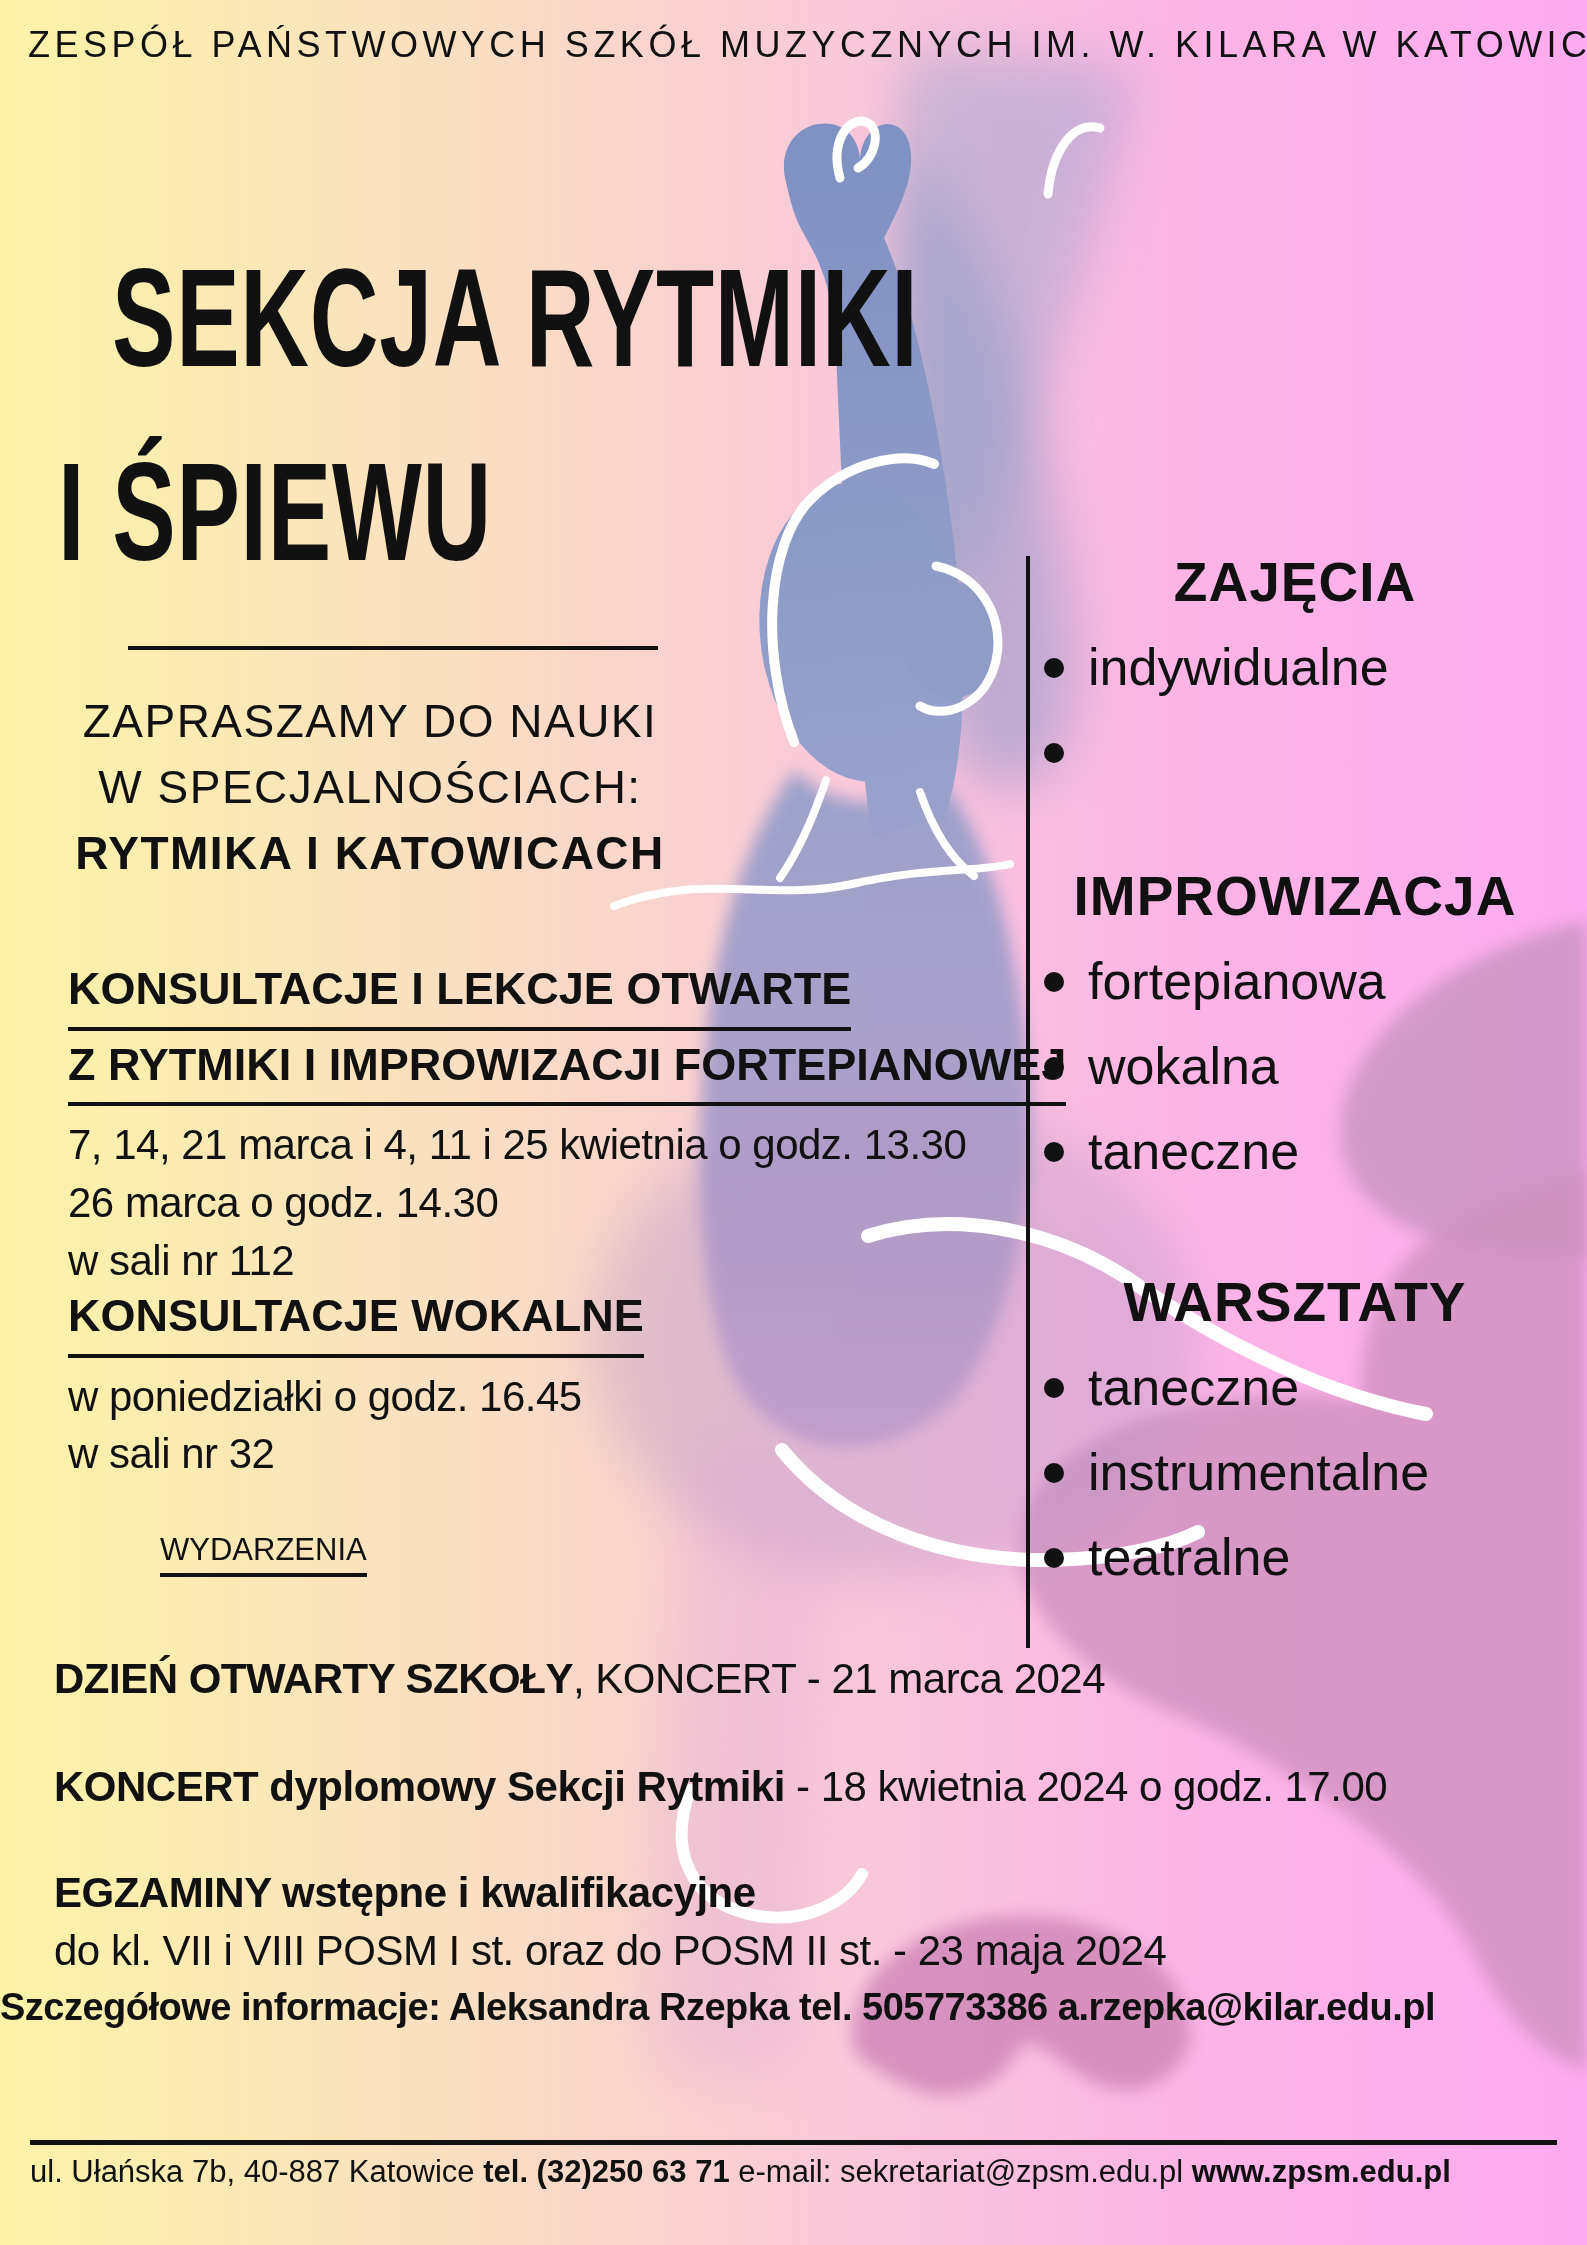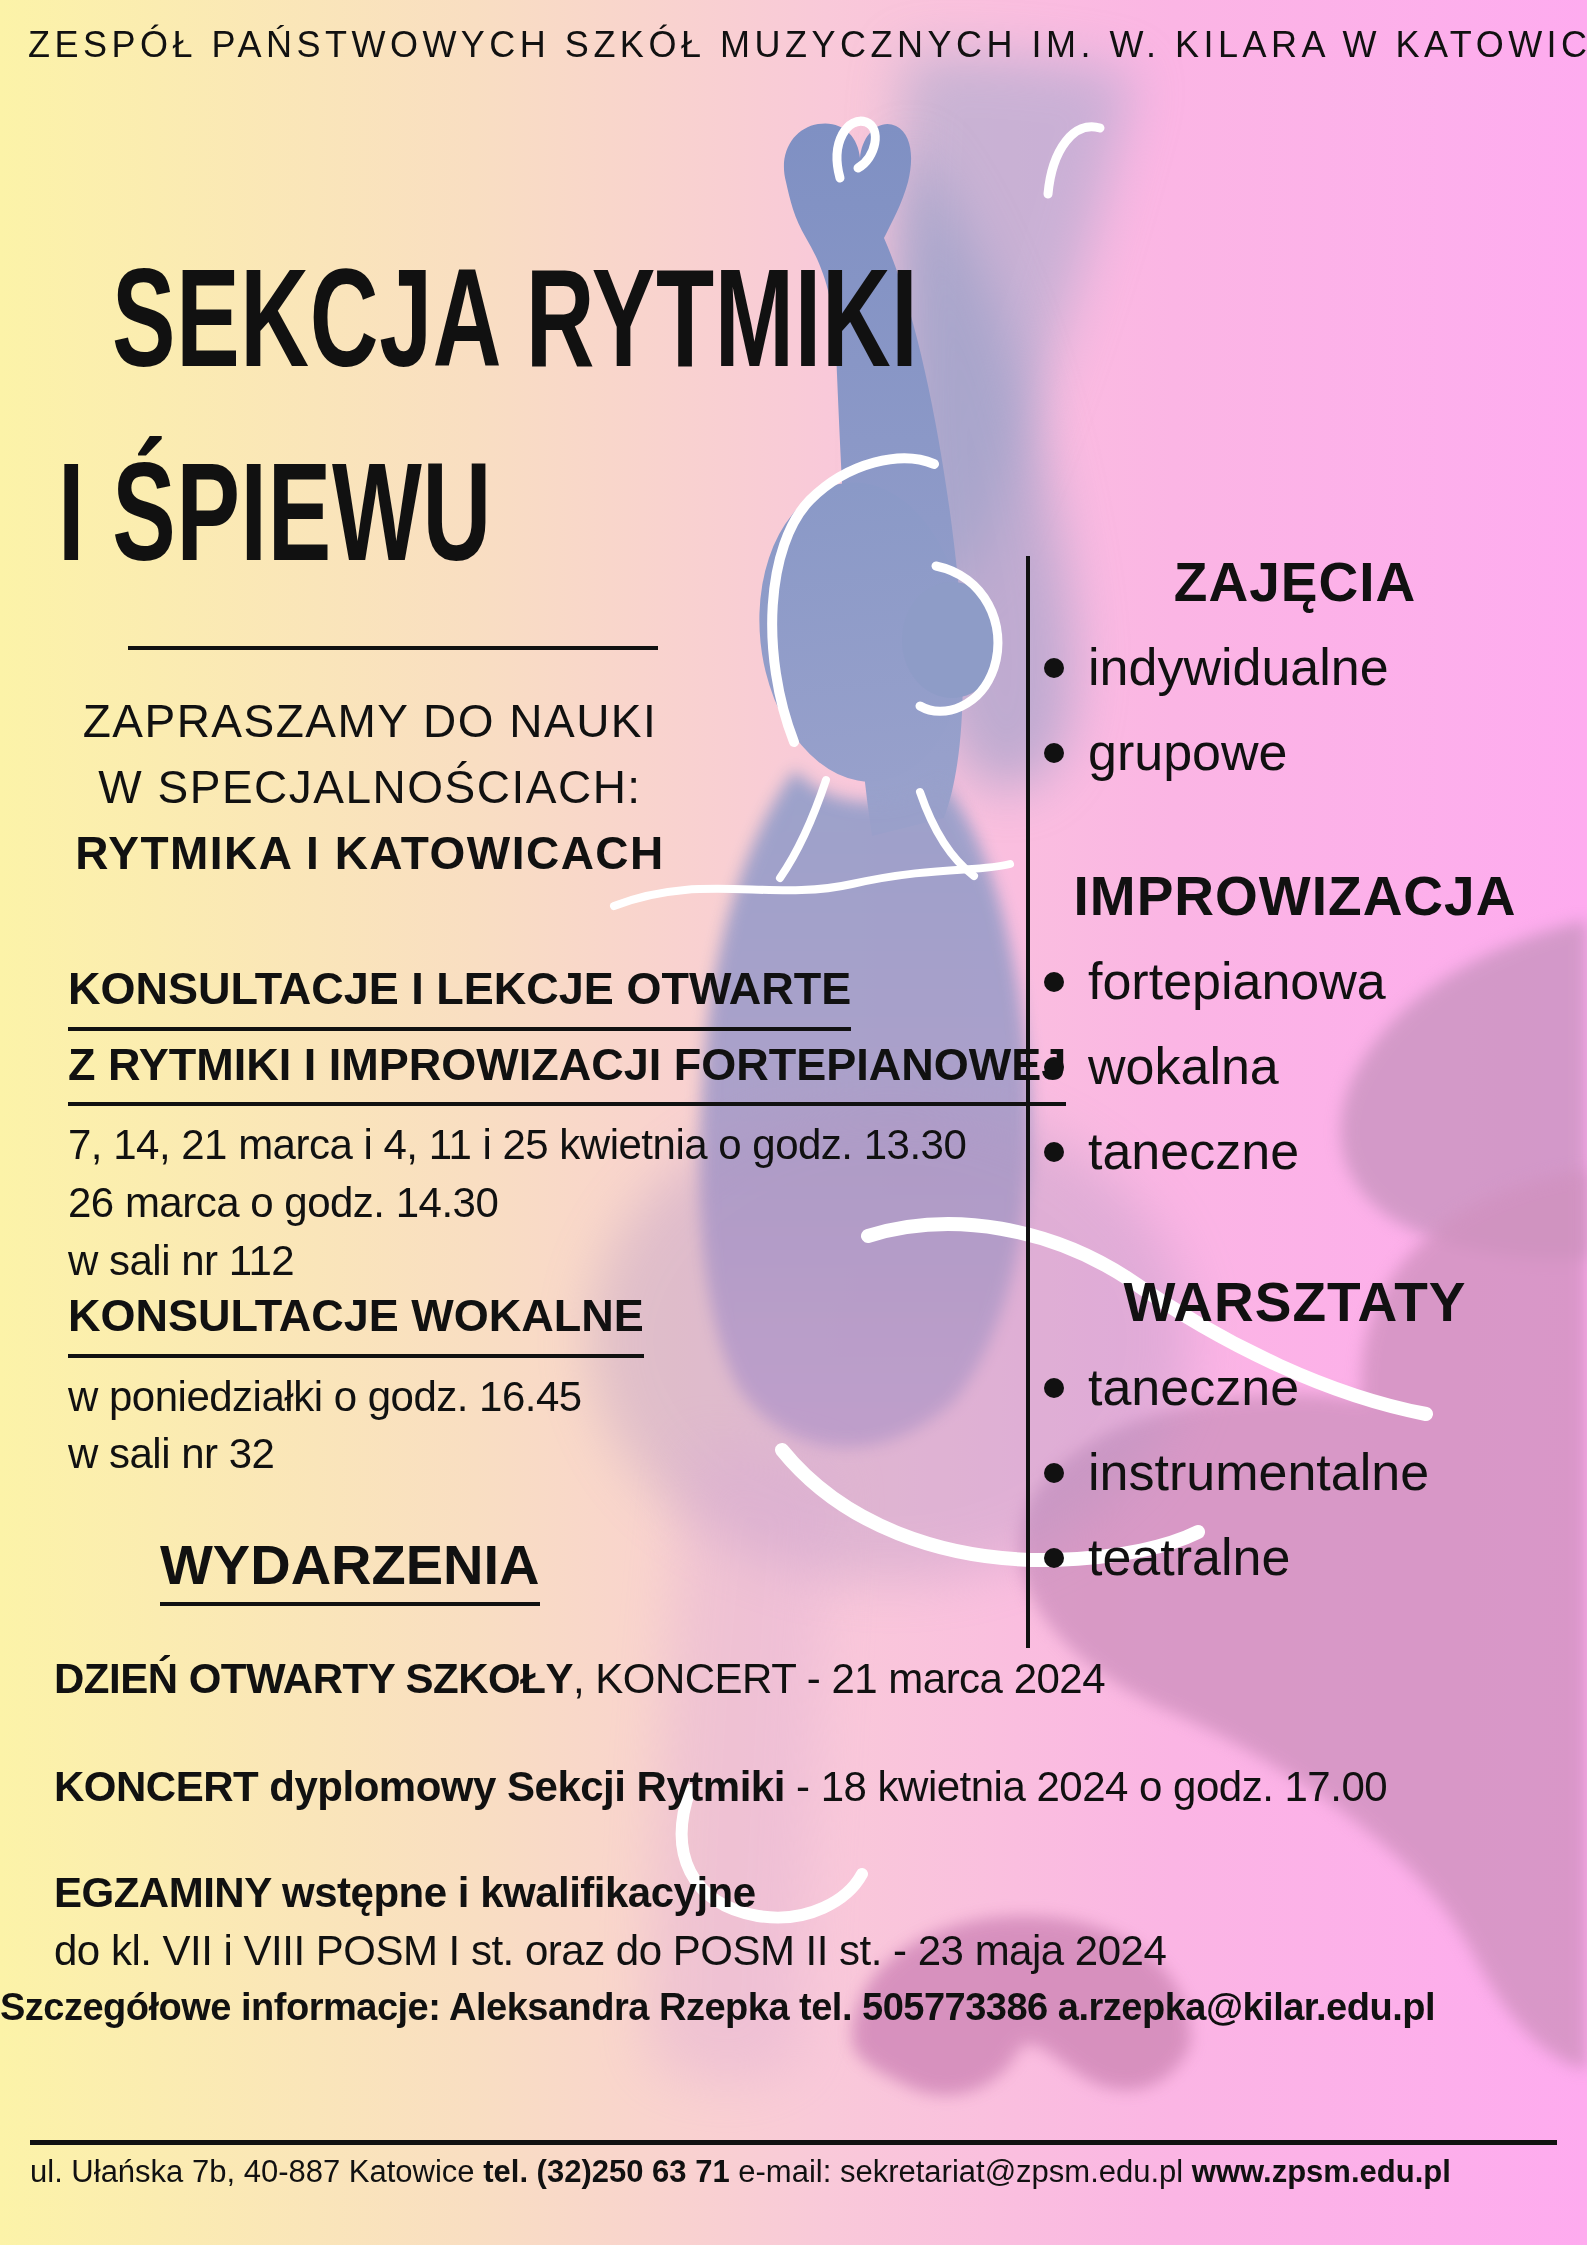--- a/index.html
+++ b/index.html
@@ -21,21 +21,21 @@
   .intro{left:70px;top:688px;width:600px;text-align:center;font-size:46px;line-height:1.44;letter-spacing:1.5px;}
   .intro .b{font-weight:700;}
 
   .lsec{left:68px;font-size:42px;line-height:1.38;letter-spacing:-0.5px;}
   .lsec .h{font-weight:700;font-size:45px;line-height:1.5;letter-spacing:0;}
   .lsec .h span{display:inline-block;border-bottom:4px solid #111;padding-bottom:4px;}
   .sec1{top:955px;}
   .sec2{top:1282px;}
   .sec1 .body,.sec2 .body{margin-top:10px;}
 
-  .wydarzenia{left:160px;top:1532px;font-size:56px;font-weight:700;}
+  .wydarzenia{left:160px;top:1532px;font-size:31px;font-weight:400;}
   .wydarzenia span{display:inline-block;border-bottom:4px solid #111;padding-bottom:5px;}
 
   .event{left:54px;font-size:42px;line-height:1.38;letter-spacing:-0.5px;white-space:nowrap;}
   .event .b{font-weight:700;}
   .ev1{top:1650px;}
   .ev2{top:1758px;}
   .ev3{top:1864px;white-space:normal;width:1250px;}
 
   .rcol{left:1030px;width:530px;line-height:85px;font-size:52px;}
   .rcol .rhead{font-weight:700;font-size:55px;text-align:center;letter-spacing:1px;}
@@ -155,21 +155,20 @@
   <div class="layer vline"></div>
 
   <div class="layer rcol rg1">
     <div class="rhead">ZAJĘCIA</div>
     <div class="item">
         <span class="dot"></span>
         <span>indywidualne</span>
       </div>
     <div class="item">
         <span class="dot"></span>
-        <span>grupowe</span>
       </div>
   </div>
 
   <div class="layer rcol rg2">
     <div class="rhead">IMPROWIZACJA</div>
     <div class="item">
         <span class="dot"></span>
         <span>fortepianowa</span>
       </div>
     <div class="item">

